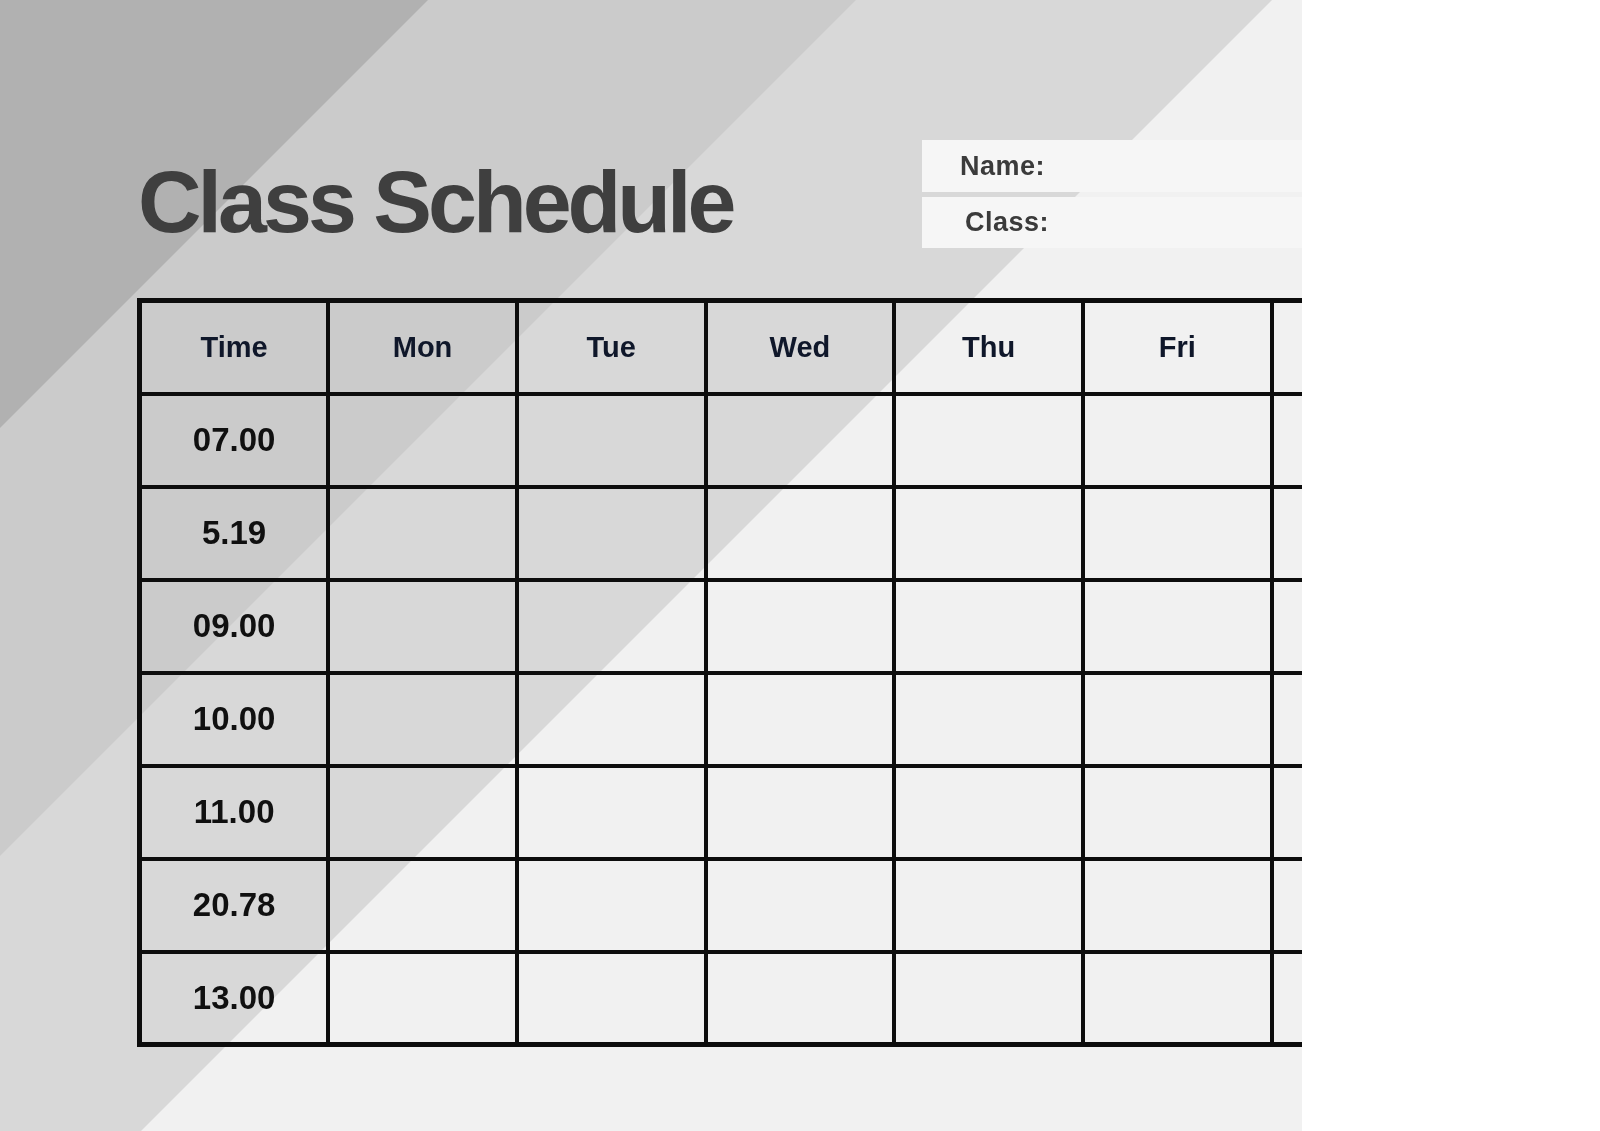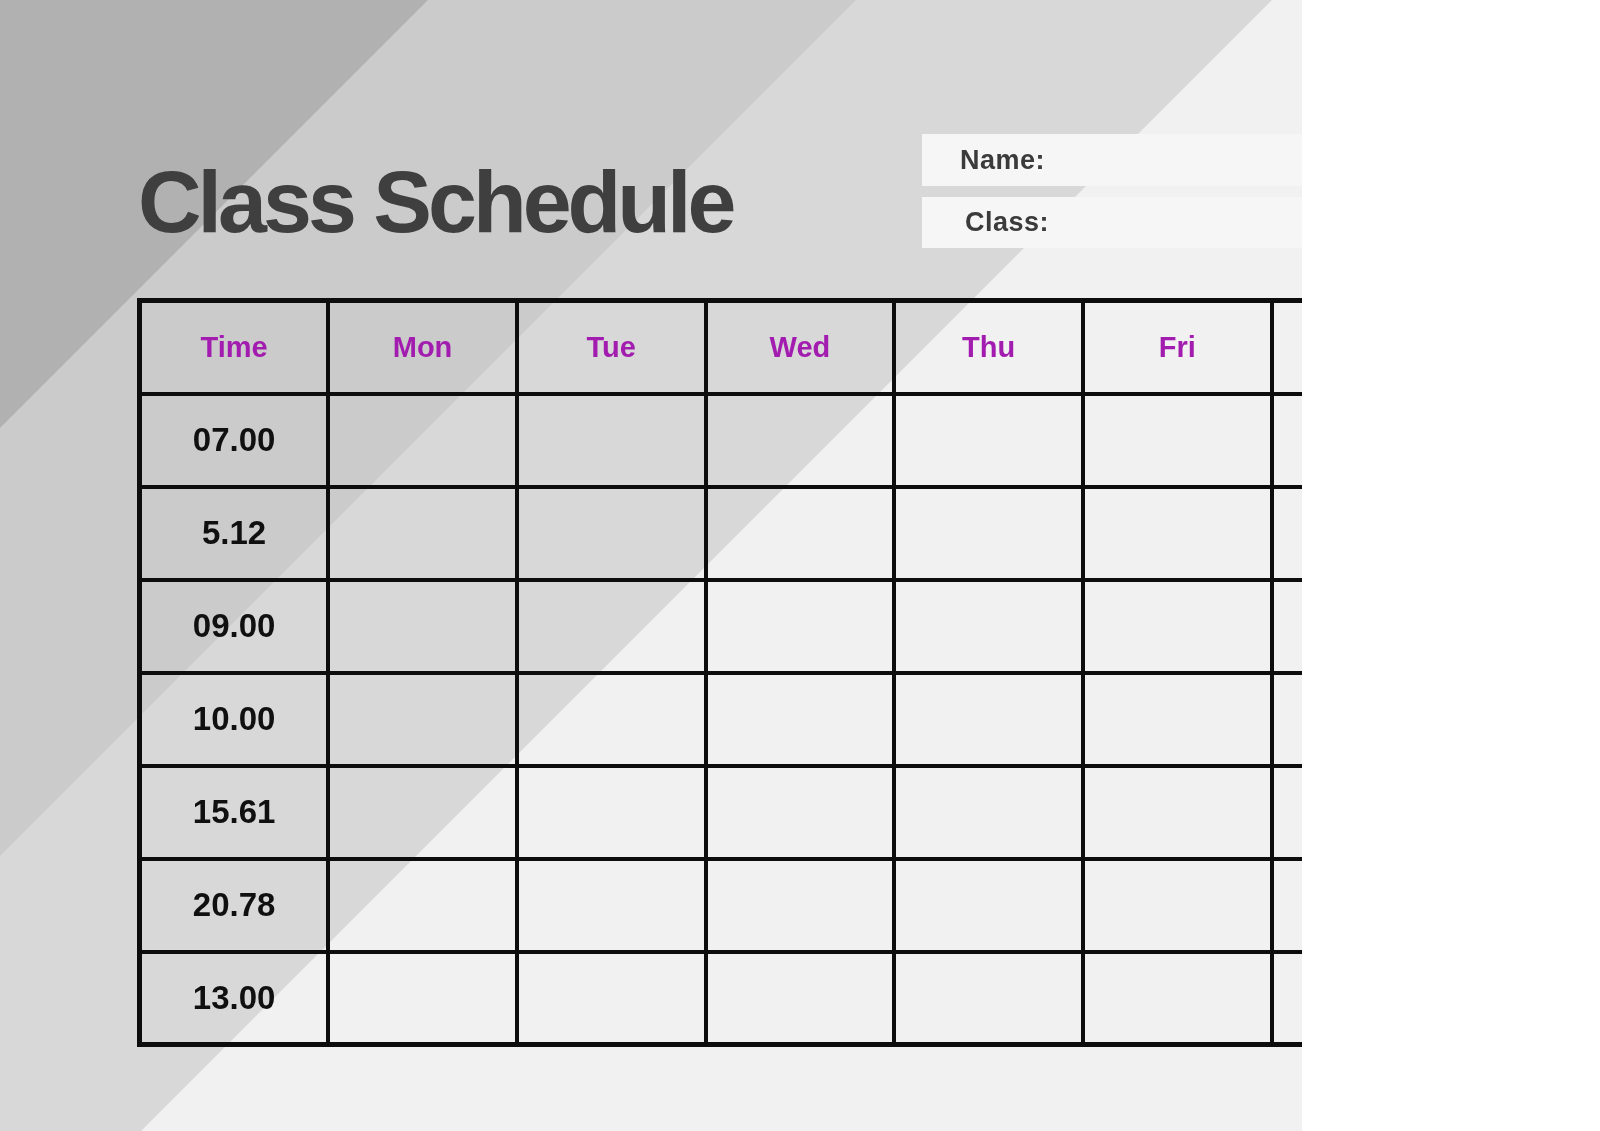--- a/index.html
+++ b/index.html
@@ -29,21 +29,21 @@
 
   .field {
     position: absolute;
     left: 922px;
     width: 542px;
     display: flex;
     align-items: center;
     padding-left: 15px;
     box-sizing: border-box;
   }
-  .field-name  { top: 134px; height: 52px; padding-left: 38px; }
+  .field-name  { top: 140px; height: 52px; padding-left: 38px; }
   .field-class { top: 197px; height: 51px; }
   .field-label {
     font-size: 27px;
     font-weight: 700;
     color: #3b3b3b;
     letter-spacing: 0.5px;
   }
 
   table.schedule {
     position: absolute;
@@ -59,21 +59,21 @@
   .schedule th, .schedule td {
     border: 4px solid #0d0d0d;
     text-align: center;
     vertical-align: middle;
     padding: 0;
     background: transparent;
   }
   .schedule thead th {
     font-size: 29px;
     font-weight: 700;
-    color: #a21caf;
+    color: #0f172a;
   }
   .schedule tbody th.time {
     font-size: 33px;
     font-weight: 700;
     color: #101010;
   }
 </style>
 </head>
 <body>
 
@@ -108,21 +108,21 @@
       <tr>
         <th class="time">07.00</th>
         <td></td>
         <td></td>
         <td></td>
         <td></td>
         <td></td>
         <td></td>
       </tr>
       <tr>
-        <th class="time">5.12</th>
+        <th class="time">5.19</th>
         <td></td>
         <td></td>
         <td></td>
         <td></td>
         <td></td>
         <td></td>
       </tr>
       <tr>
         <th class="time">09.00</th>
         <td></td>
@@ -135,21 +135,21 @@
       <tr>
         <th class="time">10.00</th>
         <td></td>
         <td></td>
         <td></td>
         <td></td>
         <td></td>
         <td></td>
       </tr>
       <tr>
-        <th class="time">15.61</th>
+        <th class="time">11.00</th>
         <td></td>
         <td></td>
         <td></td>
         <td></td>
         <td></td>
         <td></td>
       </tr>
       <tr>
         <th class="time">20.78</th>
         <td></td>

